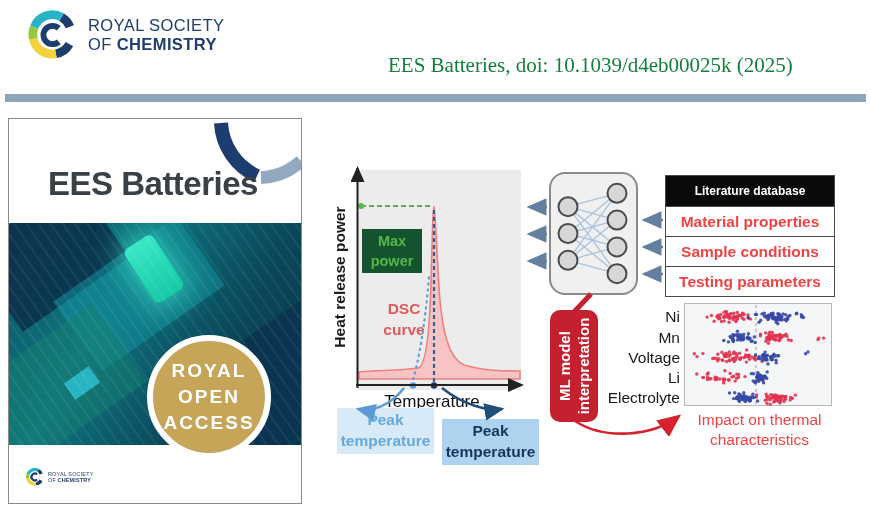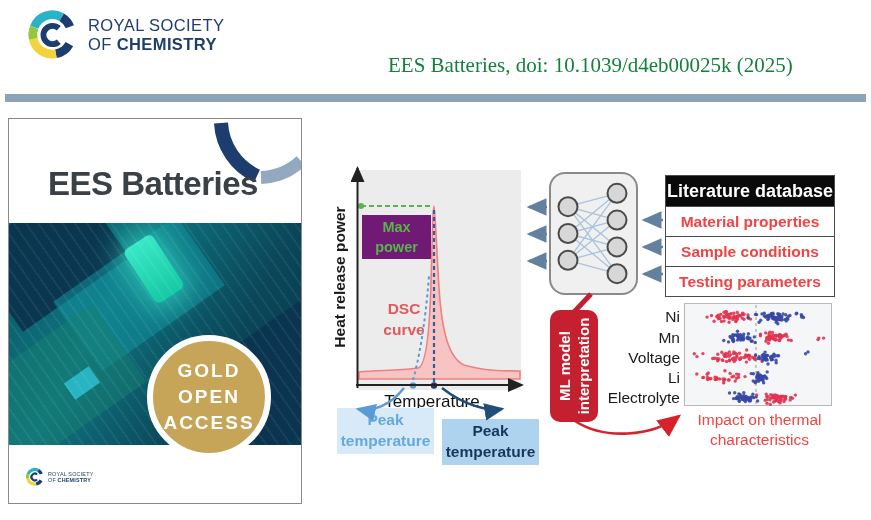--- a/index.html
+++ b/index.html
@@ -35,33 +35,33 @@
          font-weight:700;font-size:19px;letter-spacing:2px;line-height:26px;padding-top:0;
          display:flex;flex-direction:column;justify-content:center;box-sizing:content-box;}
   .cover-footer-logo{position:absolute;left:16px;top:348px;display:flex;align-items:center;z-index:4;}
   .mini-wordmark{margin-left:3px;color:#1f3d6d;font-size:5.4px;line-height:6.4px;letter-spacing:.2px;}
   
   .diagram{position:absolute;left:332px;top:118px;width:539px;height:402px;}
   .diagram .abs{position:absolute;}
   .plot-bg{left:26px;top:52px;width:163px;height:220px;background:#ececec;}
   .ylabel{left:-72px;top:150px;width:160px;transform:rotate(-90deg);text-align:center;
           font-size:15.5px;font-weight:600;color:#1a1a1a;}
-  .maxpower{left:30px;top:97px;width:69px;height:42px;background:#701a75;color:#55b649;
+  .maxpower{left:30px;top:111px;width:60px;height:42px;background:#14532d;color:#55b649;
             font-weight:700;font-size:14.5px;line-height:20px;text-align:center;padding-top:2px;}
   .dsclabel{left:40px;top:180px;width:64px;color:#e05a5a;font-weight:700;font-size:15.5px;
             line-height:21px;text-align:center;}
   .templabel{left:30px;top:274px;width:140px;text-align:center;font-size:17px;color:#111;}
   .onset-box{left:5px;top:290px;width:97px;height:45px;background:#d8eaf7;color:#64a9dd;
              font-weight:700;font-size:15.5px;line-height:21px;text-align:center;padding-top:1px;}
   .peak-box{left:110px;top:290px;width:97px;height:45px;background:#aed3ee;color:#17365d;
             font-weight:700;font-size:15.5px;line-height:21px;text-align:center;padding-top:1px;margin-top:11px;}
   .nn-bg{left:217px;top:54px;width:89px;height:123px;background:#f0f0f0;border:2px solid #8a8a8a;
          border-radius:16px;box-sizing:border-box;}
   .tbl{left:333px;top:57px;width:170px;border:1.5px solid #4a4a4a;box-sizing:border-box;background:#fff;}
-  .tbl-header{height:30px;background:#0a0a0a;color:#fff;font-weight:700;font-size:18px;
+  .tbl-header{height:30px;background:#0a0a0a;color:#fff;font-weight:700;font-size:12px;
               display:flex;align-items:center;justify-content:center;}
   .tbl-row{height:29px;border-top:1.5px solid #4a4a4a;color:#ef4444;font-weight:600;font-size:15.5px;
            display:flex;align-items:center;justify-content:center;}
   .red-box{left:218px;top:192px;width:48px;height:112px;background:#c42030;border-radius:10px;
            display:flex;align-items:center;justify-content:center;z-index:3;}
   .red-box-inner{transform:rotate(-90deg);white-space:nowrap;color:#fff;font-weight:700;
                  font-size:15px;line-height:19px;text-align:center;}
   .bee-bg{left:352px;top:185px;width:148px;height:103px;background:#f4f6f8;border:1px solid #b8b8b8;
           box-sizing:border-box;}
   .bee-label{width:96px;left:252px;text-align:right;font-size:15.5px;color:#1a1a1a;}
@@ -99,21 +99,21 @@
     <div class="cover-title">EES Batteries</div>
     <div class="cover-photo">
       <div class="ph1"></div>
       <div class="ph2"></div>
       <div class="ph5"></div>
       <div class="ph4"></div>
       <div class="ph6"></div>
       <div class="ph3"></div>
     </div>
     <div class="badge">
-      <div>GOLD</div>
+      <div>ROYAL</div>
       <div>OPEN</div>
       <div>ACCESS</div>
     </div>
     <div class="cover-footer-logo">
       <svg width="20" height="20" viewBox="0 0 56 56">
         <path d="M8.5,20 A20,20 0 0 1 37,9.5" stroke="#29b3c6" stroke-width="9" fill="none"></path>
         <path d="M37,9.5 A20,20 0 0 1 45.5,19.5" stroke="#1d3d6e" stroke-width="9" fill="none"></path>
         <path d="M45,37.5 A20,20 0 0 1 31,47.5" stroke="#1d3d6e" stroke-width="9" fill="none"></path>
         <path d="M31,47.5 A20,20 0 0 1 7.5,32" stroke="#f2d33e" stroke-width="9" fill="none"></path>
         <path d="M7.5,32 A20,20 0 0 1 8.5,20" stroke="#92c83e" stroke-width="9" fill="none"></path>

